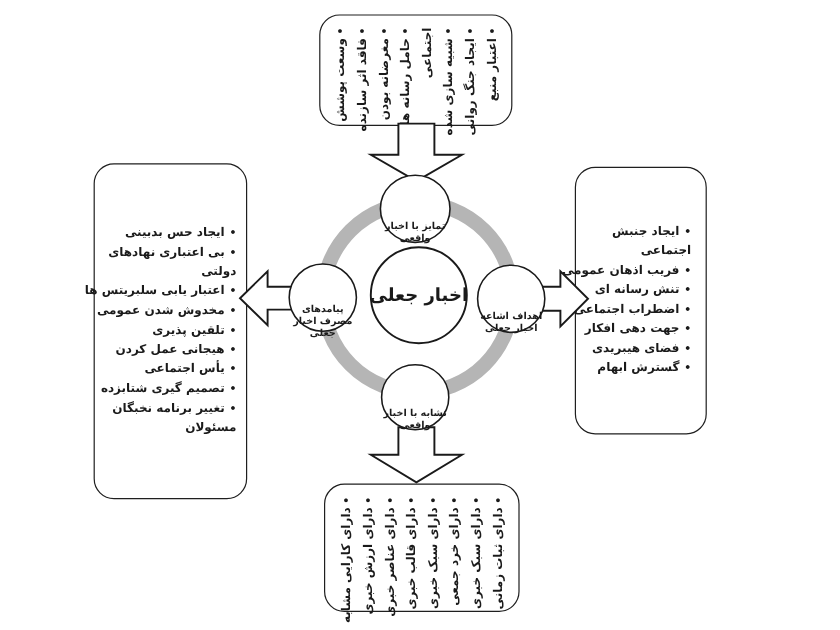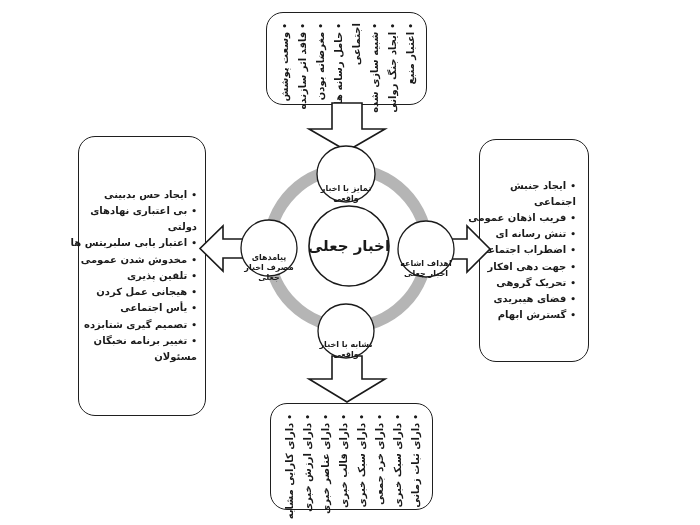--- a/index.html
+++ b/index.html
@@ -130,21 +130,20 @@
     </div>
 
   <div class="rbox box-right hlist">
 
   <div class="hline"><span class="bullet">•</span><span>ایجاد جنبش</span></div>
       <div class="hline cont"><span>اجتماعی</span></div>
       <div class="hline"><span class="bullet">•</span><span>فریب اذهان عمومی</span></div>
       <div class="hline"><span class="bullet">•</span><span>تنش رسانه ای</span></div>
       <div class="hline"><span class="bullet">•</span><span>اضطراب اجتماعی</span></div>
       <div class="hline"><span class="bullet">•</span><span>جهت دهی افکار</span></div>
-      <div class="hline"><span class="bullet">•</span><span>تحریک گروهی</span></div>
       <div class="hline"><span class="bullet">•</span><span>فضای هیبریدی</span></div>
       <div class="hline"><span class="bullet">•</span><span>گسترش ابهام</span></div>
     </div>
 
   <svg class="dsvg" width="700" height="525" viewBox="0 0 700 525">
 
     <circle cx="348" cy="248" r="79" fill="none" stroke-width="12" stroke="#b5b5b5"></circle>
 
     <path d="M332,103 L332,129 L309,129 L347,151 L385,129 L362,129 L362,103 Z" fill="#ffffff" stroke="#1a1a1a" stroke-width="1.6"></path>
     <path d="M332,356 L332,379 L309,379 L347,402 L385,379 L362,379 L362,356 Z" fill="#ffffff" stroke="#1a1a1a" stroke-width="1.6"></path>

